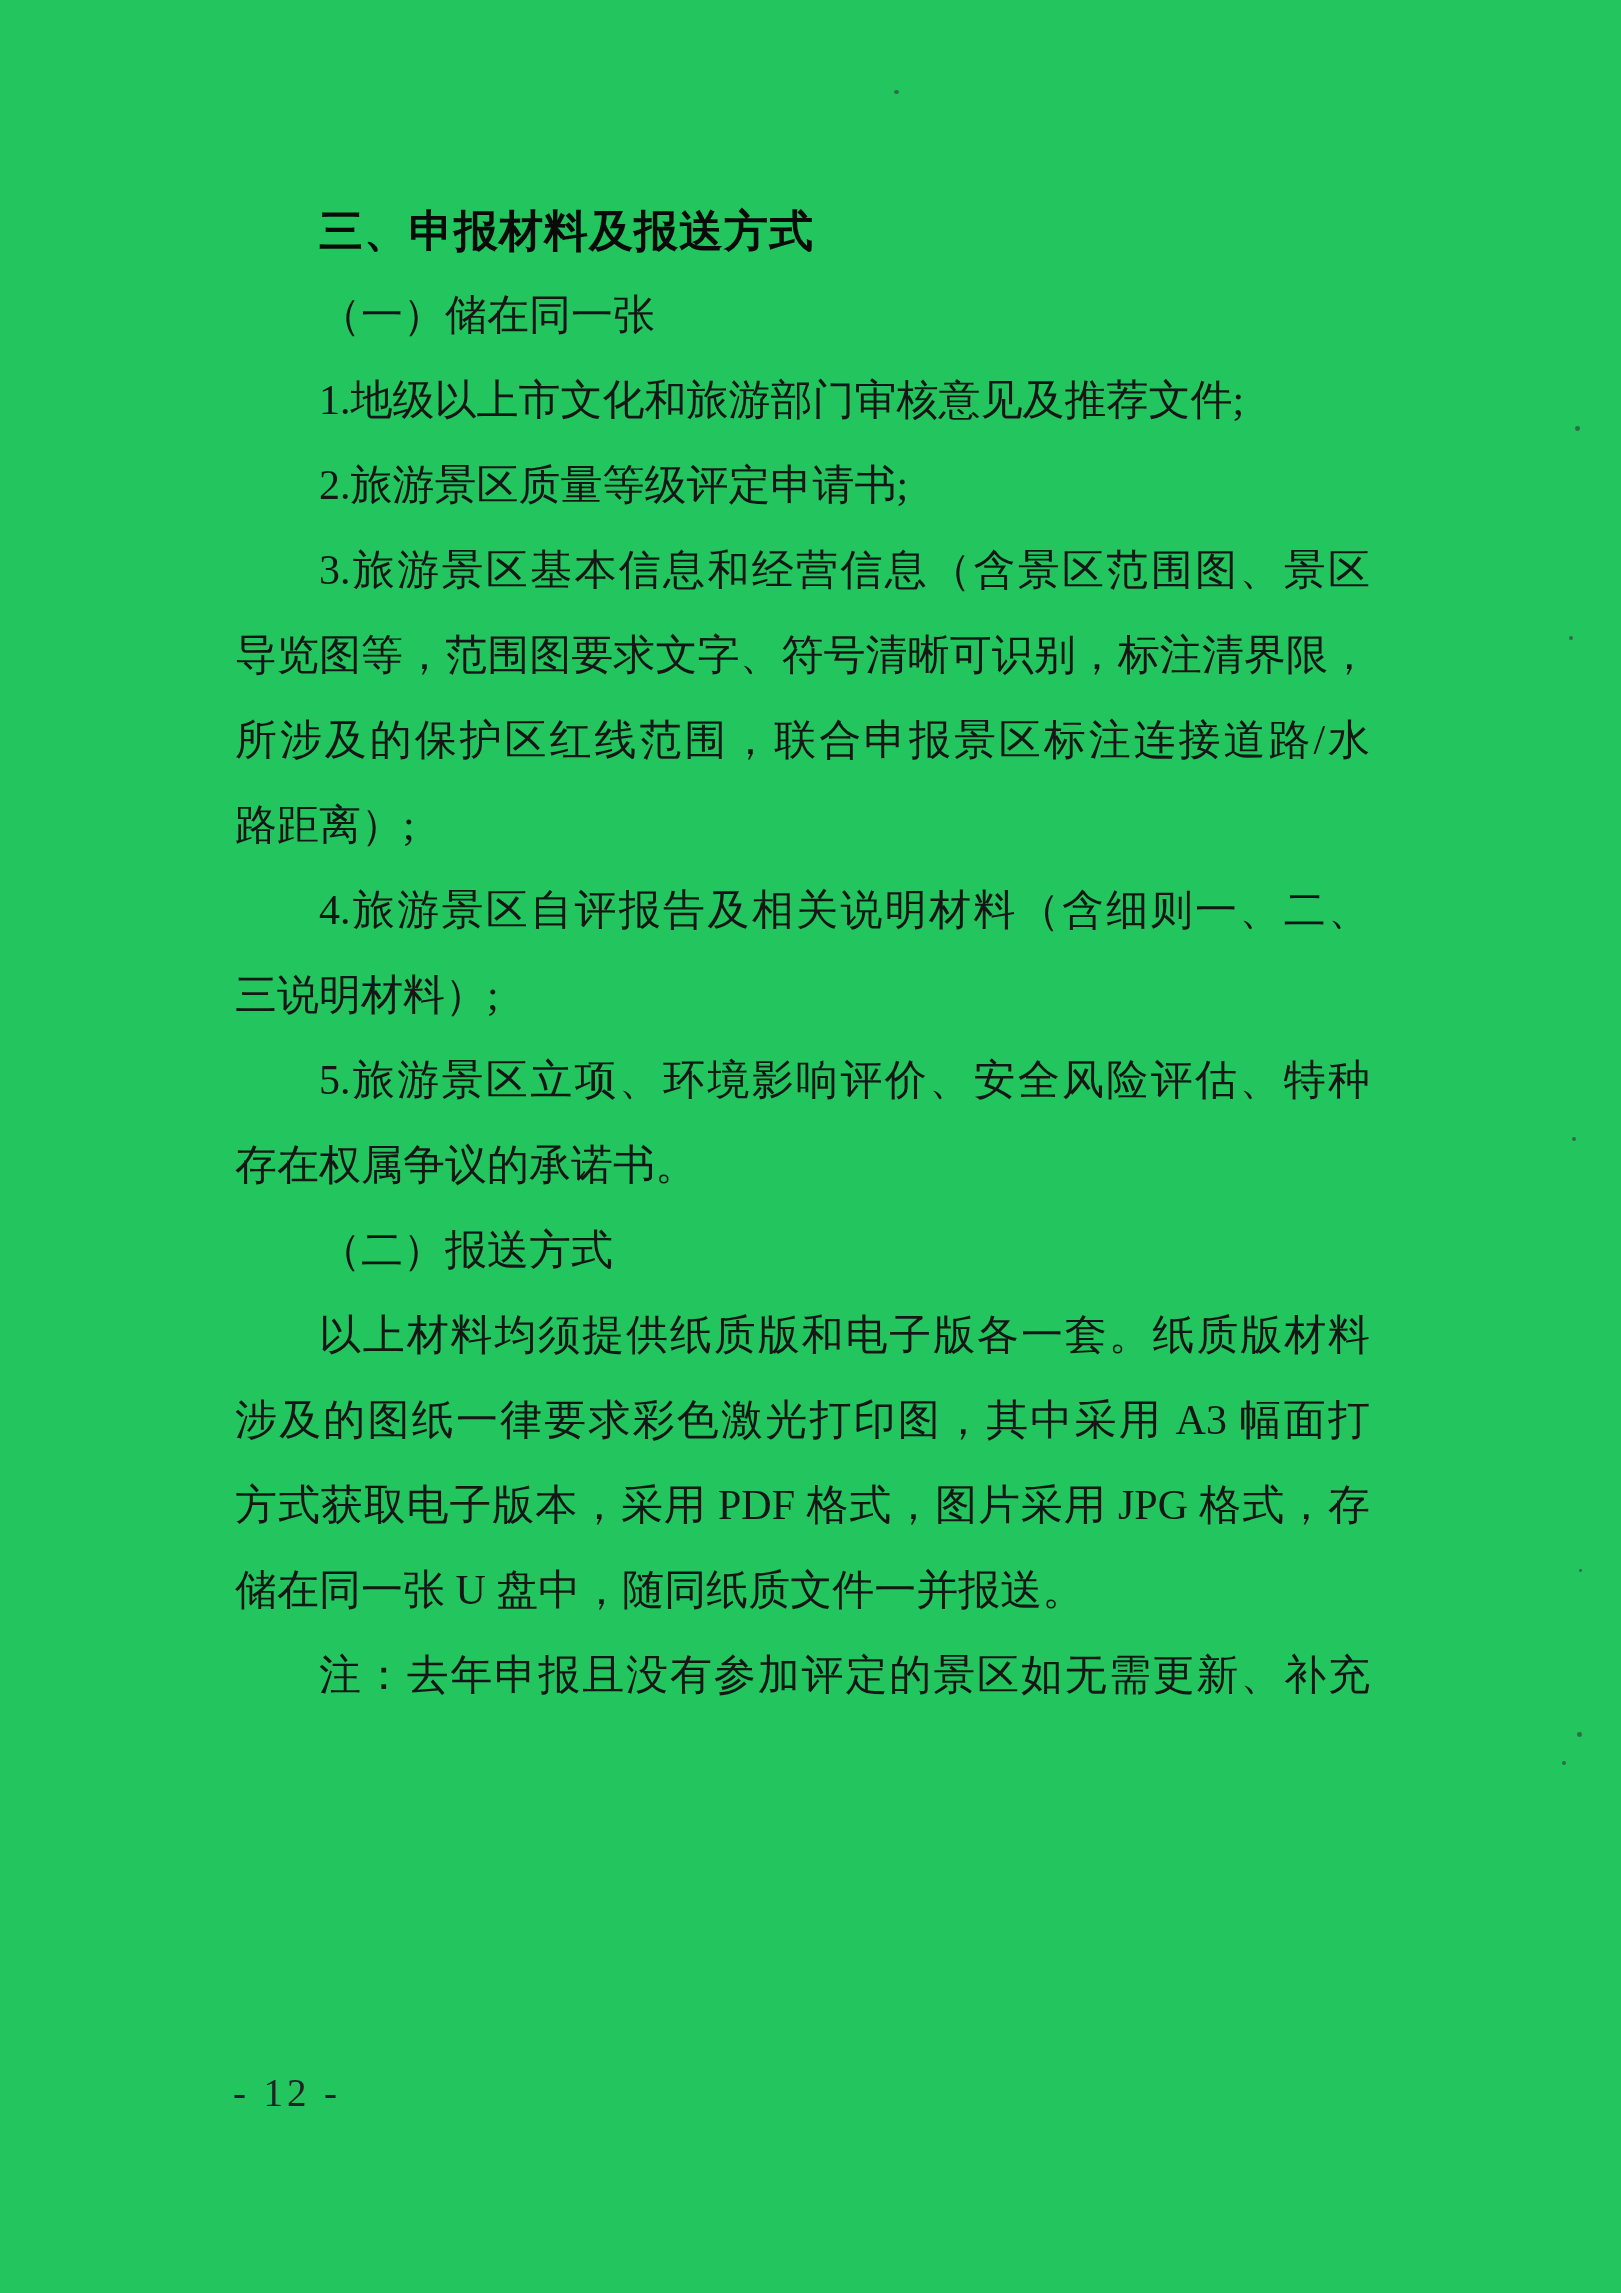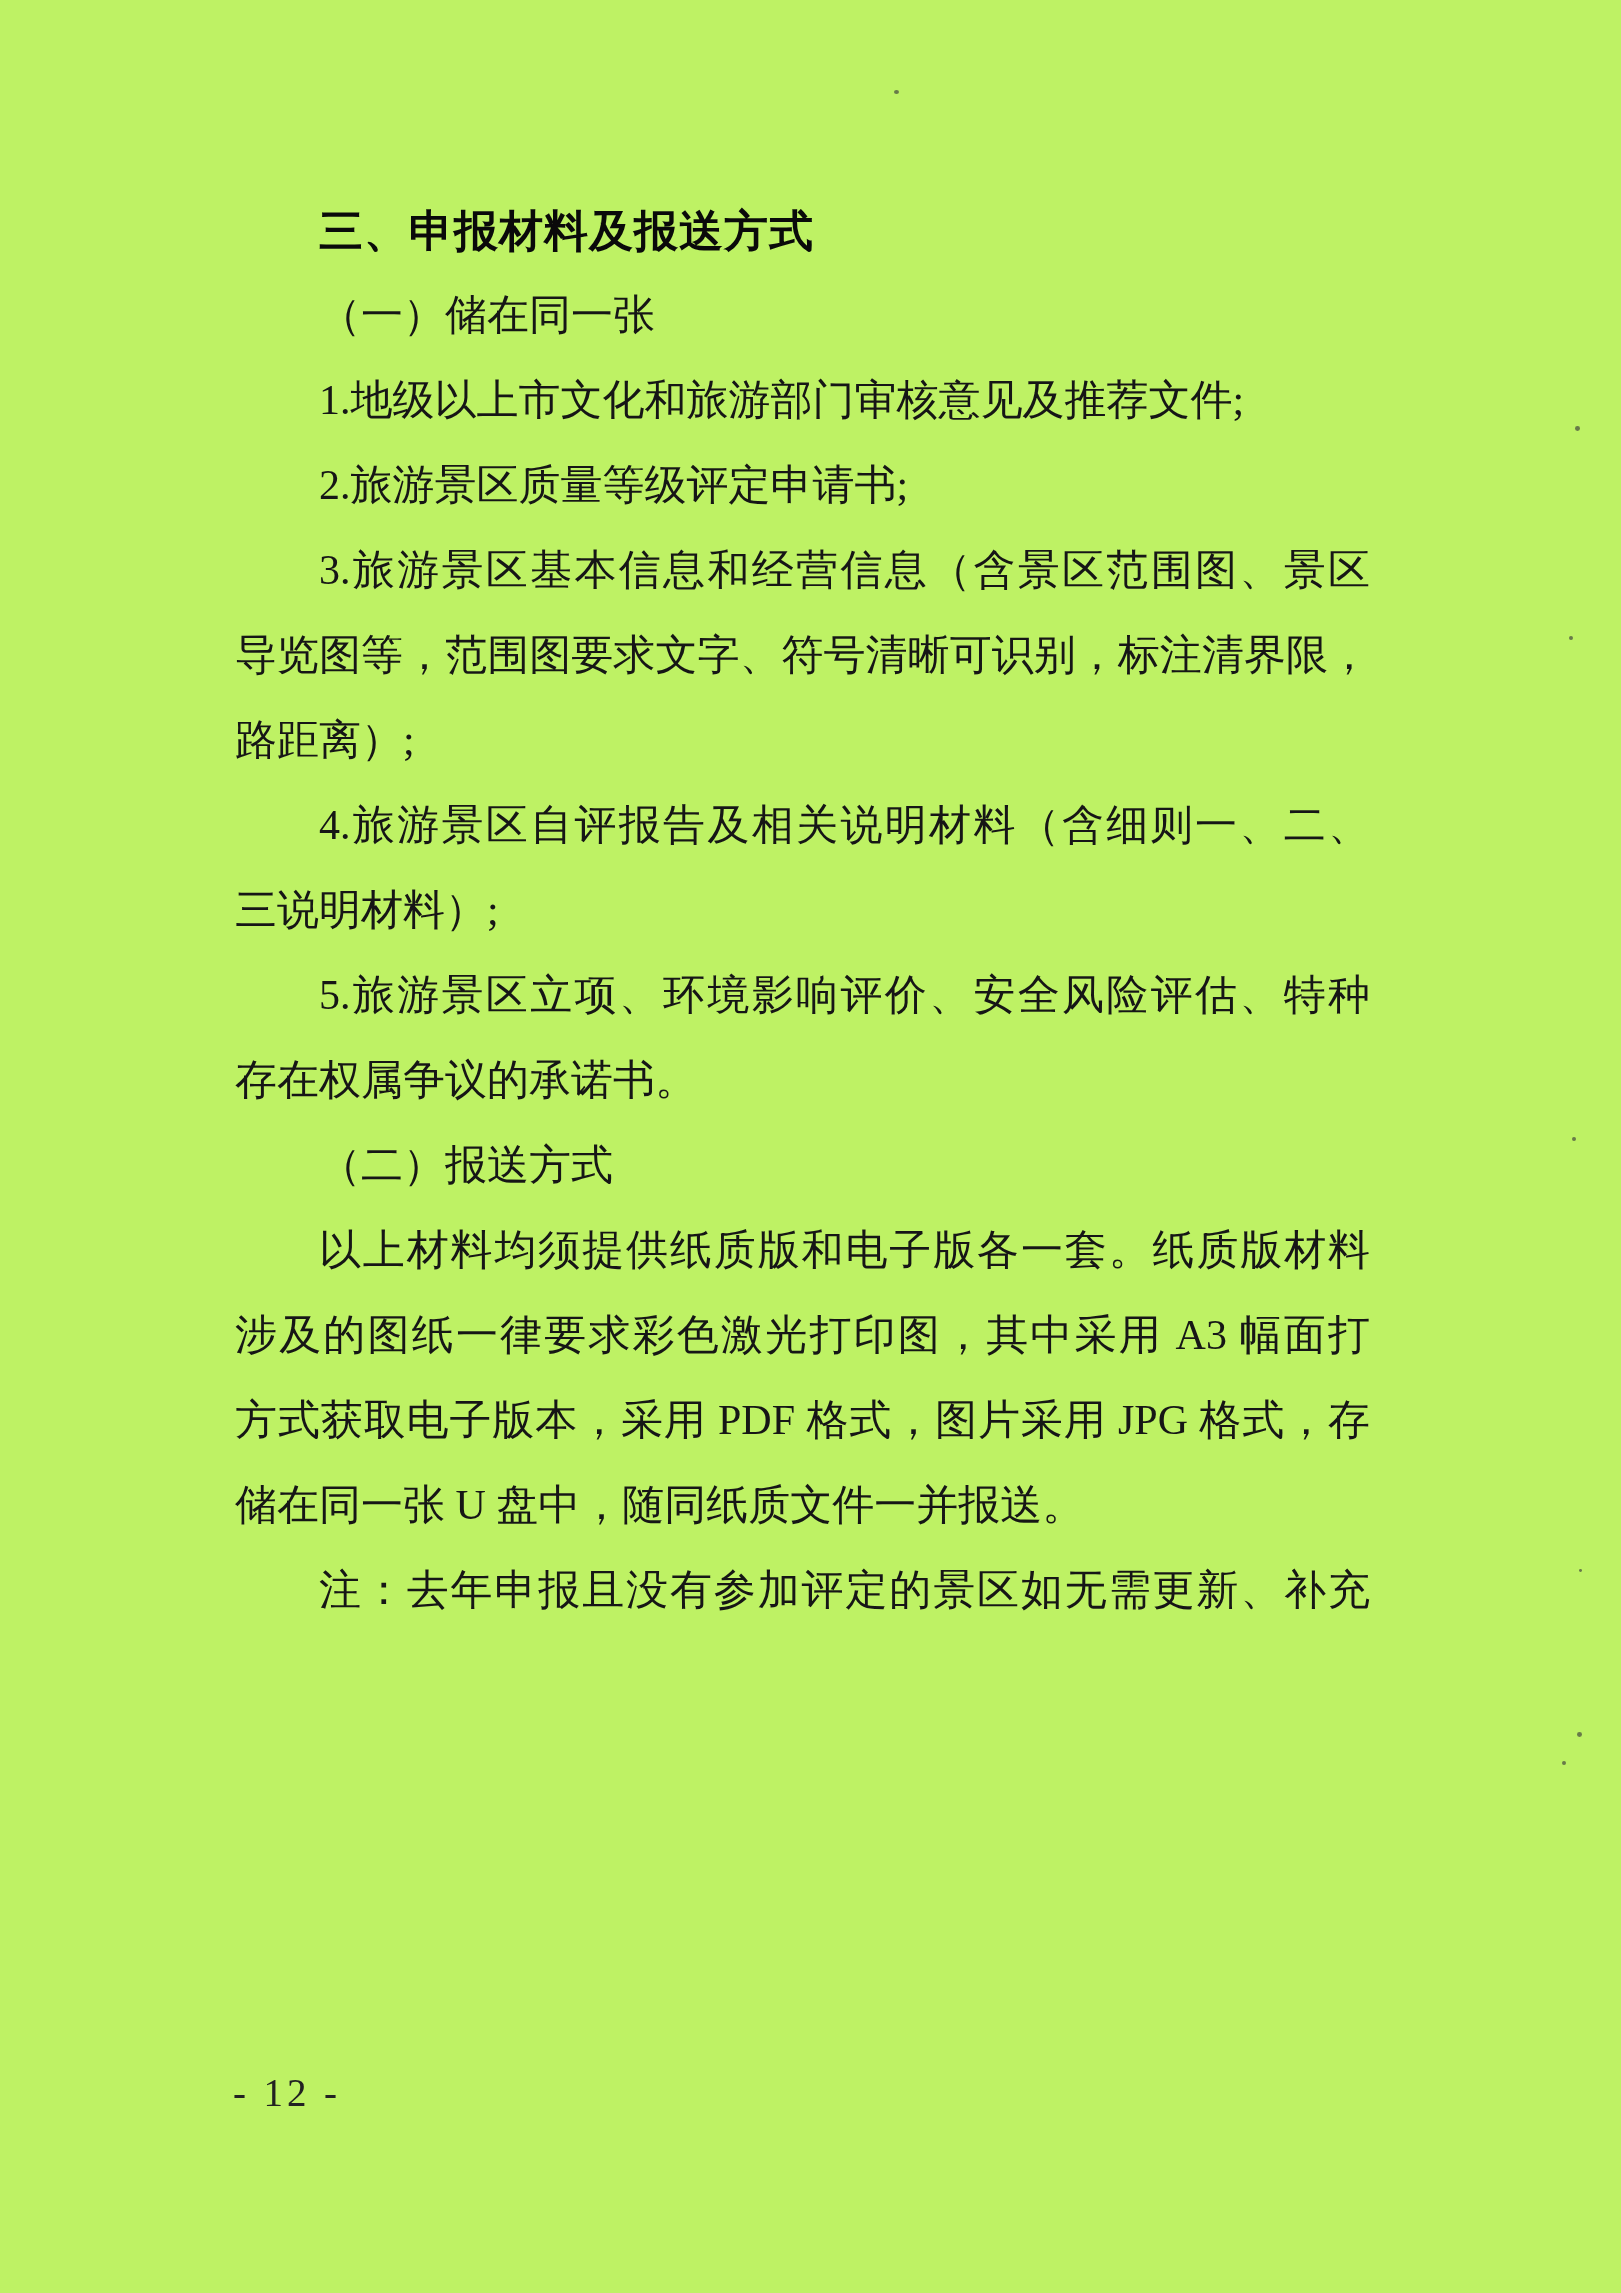--- a/index.html
+++ b/index.html
@@ -4,21 +4,21 @@
 <style>
   html, body {
     margin: 0;
     padding: 0;
     background: #ffffff;
   }
   .doc-page {
     position: relative;
     width: 1621px;
     height: 2294px;
-    background: #bef264;
+    background: #22c55e;
     overflow: hidden;
     font-family: "Liberation Serif", "DejaVu Serif", serif;
     color: #141414;
   }
   .text-block {
     position: absolute;
     left: 235px;
     top: 188px;
     width: 1135px;
   }
@@ -72,20 +72,21 @@
 
 <div class="doc-page">
 
   <div class="text-block">
     <div class="line heading indent">三、申报材料及报送方式</div>
     <div class="line indent">（一）储在同一张</div>
     <div class="line indent">1.地级以上市文化和旅游部门审核意见及推荐文件;</div>
     <div class="line indent">2.旅游景区质量等级评定申请书;</div>
     <div class="line indent fill">3.旅游景区基本信息和经营信息（含景区范围图、景区</div>
     <div class="line fill">导览图等，范围图要求文字、符号清晰可识别，标注清界限，</div>
+    <div class="line fill">所涉及的保护区红线范围，联合申报景区标注连接道路/水</div>
     <div class="line">路距离）;</div>
     <div class="line indent fill">4.旅游景区自评报告及相关说明材料（含细则一、二、</div>
     <div class="line">三说明材料）;</div>
     <div class="line indent fill">5.旅游景区立项、环境影响评价、安全风险评估、特种</div>
     <div class="line">存在权属争议的承诺书。</div>
     <div class="line indent">（二）报送方式</div>
     <div class="line indent fill">以上材料均须提供纸质版和电子版各一套。纸质版材料</div>
     <div class="line fill">涉及的图纸一律要求彩色激光打印图，其中采用 A3 幅面打</div>
     <div class="line fill">方式获取电子版本，采用 PDF 格式，图片采用 JPG 格式，存</div>
     <div class="line">储在同一张 U 盘中，随同纸质文件一并报送。</div>

